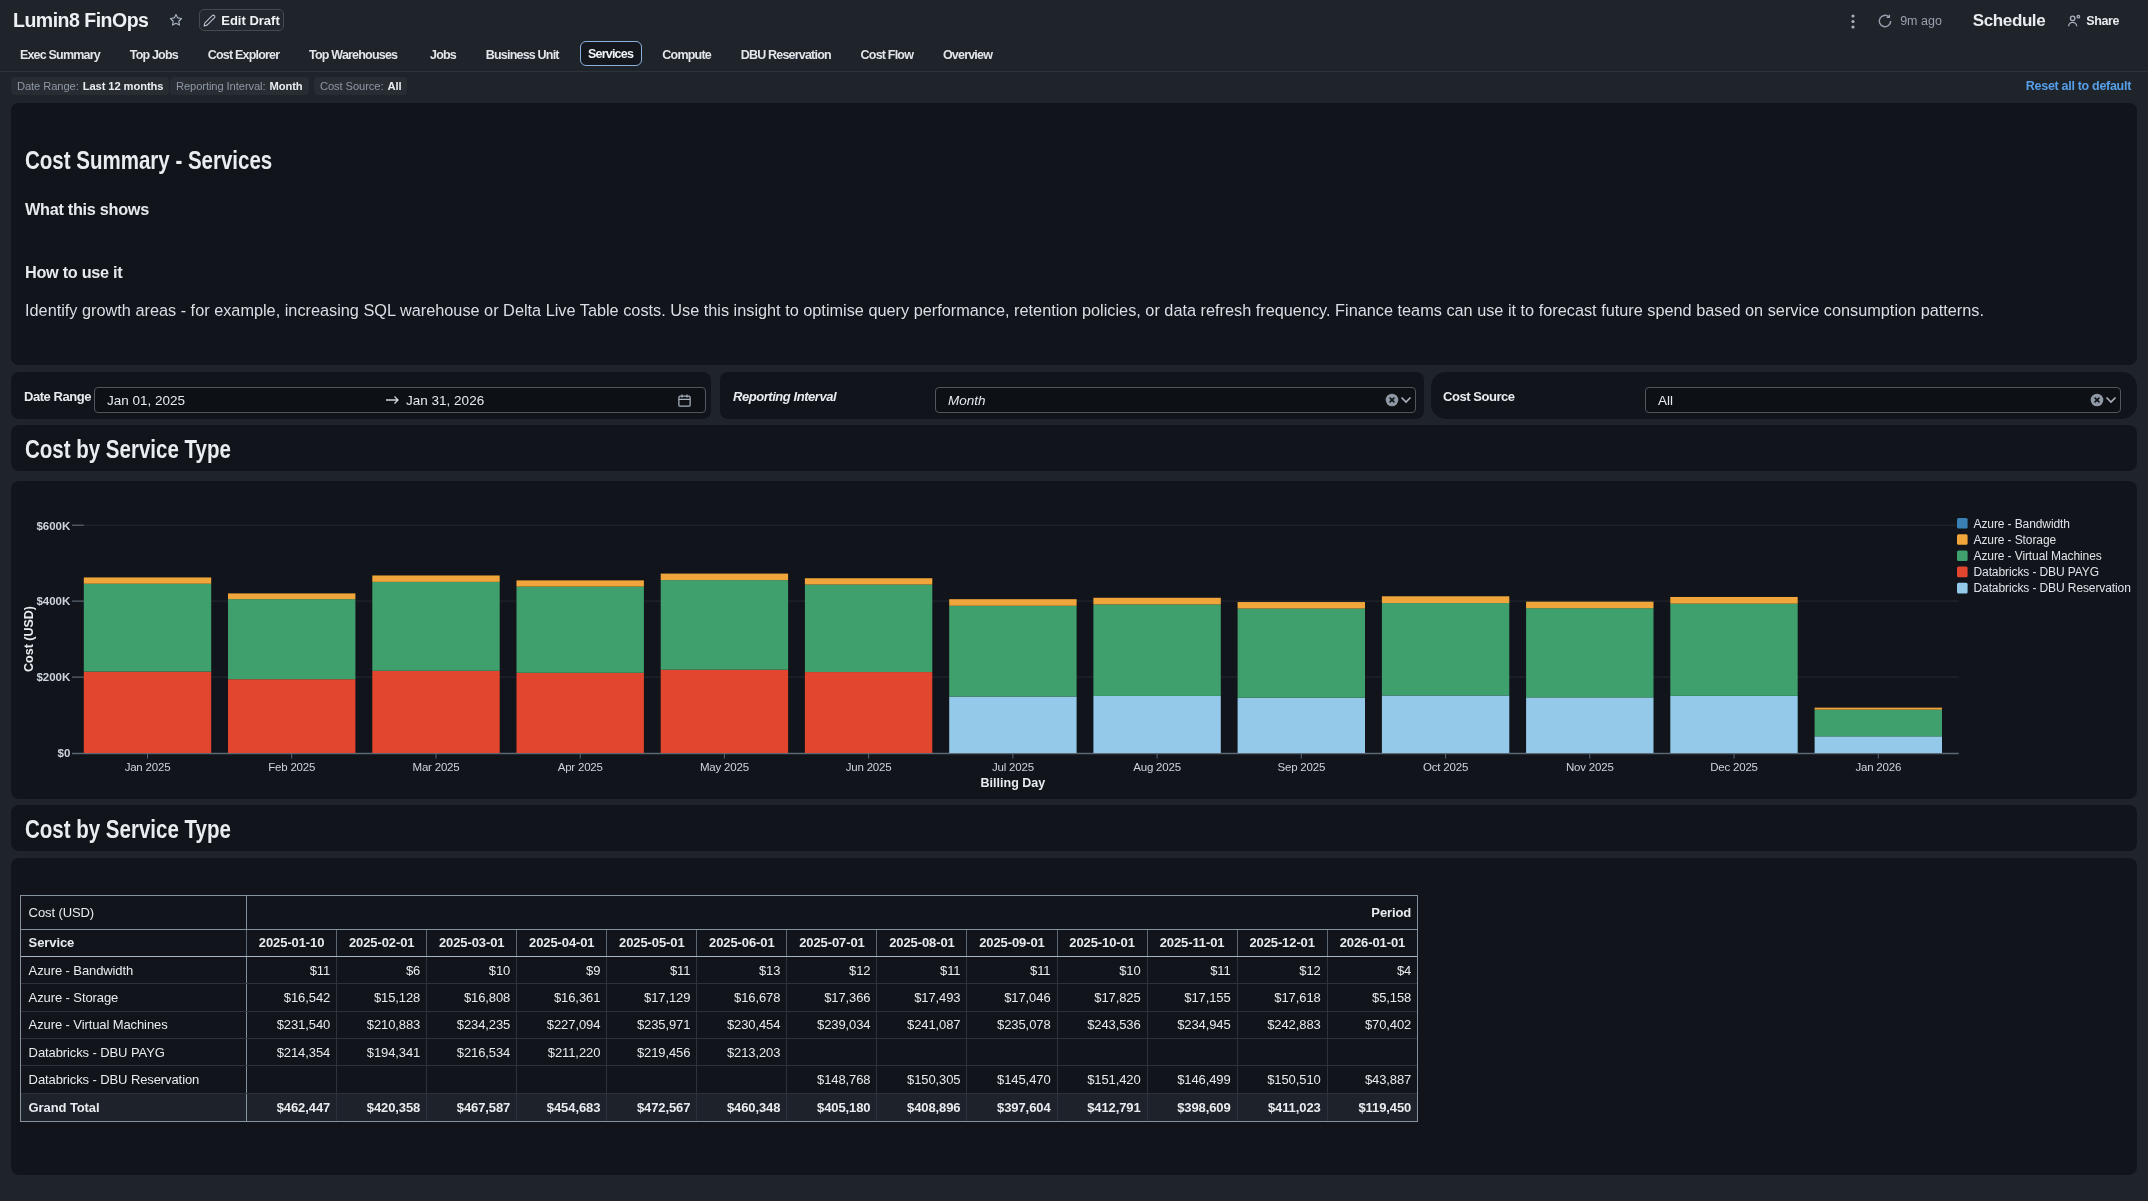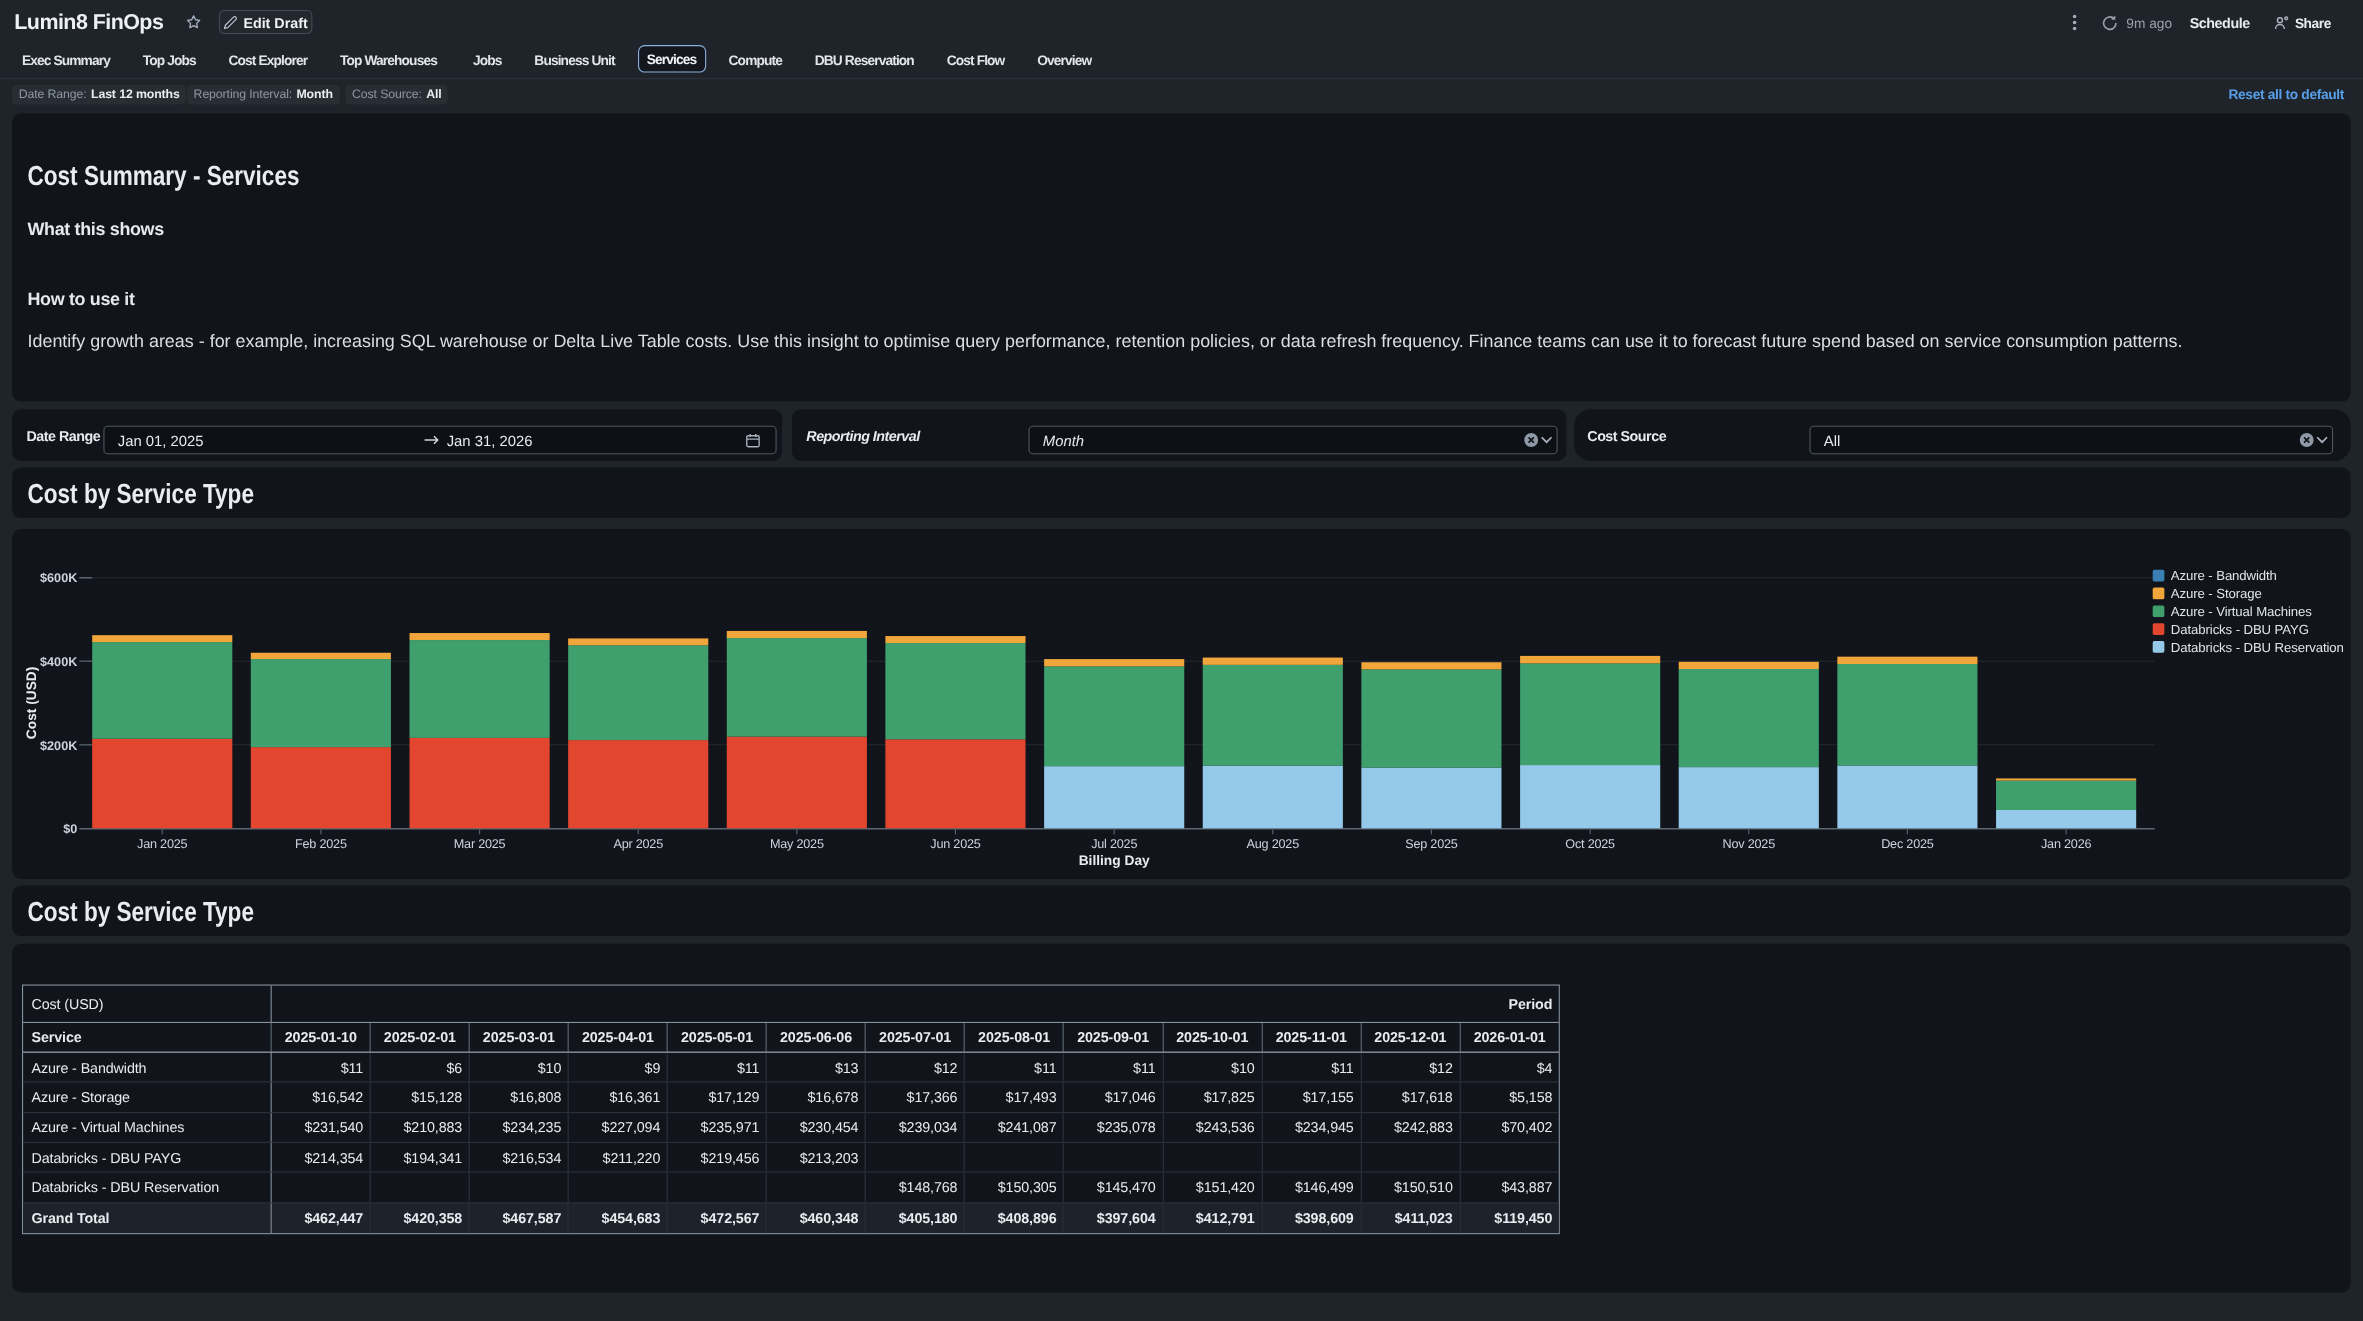--- a/index.html
+++ b/index.html
@@ -61,21 +61,21 @@
         <circle cx="8" cy="4" r="1.6"></circle>
         <circle cx="8" cy="9.5" r="1.6"></circle>
         <circle cx="8" cy="15" r="1.6"></circle>
       </g>
     </svg>
   <svg width="16" height="16" viewBox="0 0 24 24" fill="none" stroke="#97a1ad" stroke-width="2.2" style="margin-right:7px">
       <path d="M20.5 12a8.5 8.5 0 1 1-2.6-6.1"></path>
       <path d="M18.5 2.5v4h-4" stroke-linejoin="round"></path>
     </svg>
   <span class="gray" style="font-size:12.5px;">9m ago</span>
-  <span style="font-size:13px;font-weight:bold;letter-spacing:-0.4px;margin-left:16px;">Schedule</span>
+  <span style="font-size:17px;font-weight:bold;letter-spacing:-0.4px;margin-left:31px;">Schedule</span>
   <svg width="16" height="16" viewBox="0 0 24 24" fill="none" stroke="#a7b0bc" stroke-width="2" style="margin-left:21px;margin-right:4px">
       <circle cx="10" cy="8" r="3.4"></circle>
       <path d="M4 20c0-3.6 2.8-6 6-6s6 2.4 6 6"></path>
       <circle cx="18.5" cy="5.5" r="1.9"></circle>
     </svg>
   <span style="font-size:12.5px;font-weight:bold;letter-spacing:-0.4px;">Share</span>
 </div>
 <div class="abs tabs">
   <div class="tab">Exec Summary</div>
   <div class="tab">Top Jobs</div>
@@ -277,21 +277,21 @@
             <td class="c1">Cost (USD)</td>
             <td colspan="13" class="period">Period</td>
           </tr>
 <tr class="hr2">
             <td class="c1 b">Service</td>
             <td class="dh">2025-01-10</td>
             <td class="dh">2025-02-01</td>
             <td class="dh">2025-03-01</td>
             <td class="dh">2025-04-01</td>
             <td class="dh">2025-05-01</td>
-            <td class="dh">2025-06-06</td>
+            <td class="dh">2025-06-01</td>
             <td class="dh">2025-07-01</td>
             <td class="dh">2025-08-01</td>
             <td class="dh">2025-09-01</td>
             <td class="dh">2025-10-01</td>
             <td class="dh">2025-11-01</td>
             <td class="dh">2025-12-01</td>
             <td class="dh">2026-01-01</td>
           </tr>
 <tr class="dr">
             <td class="c1">Azure - Bandwidth</td>

